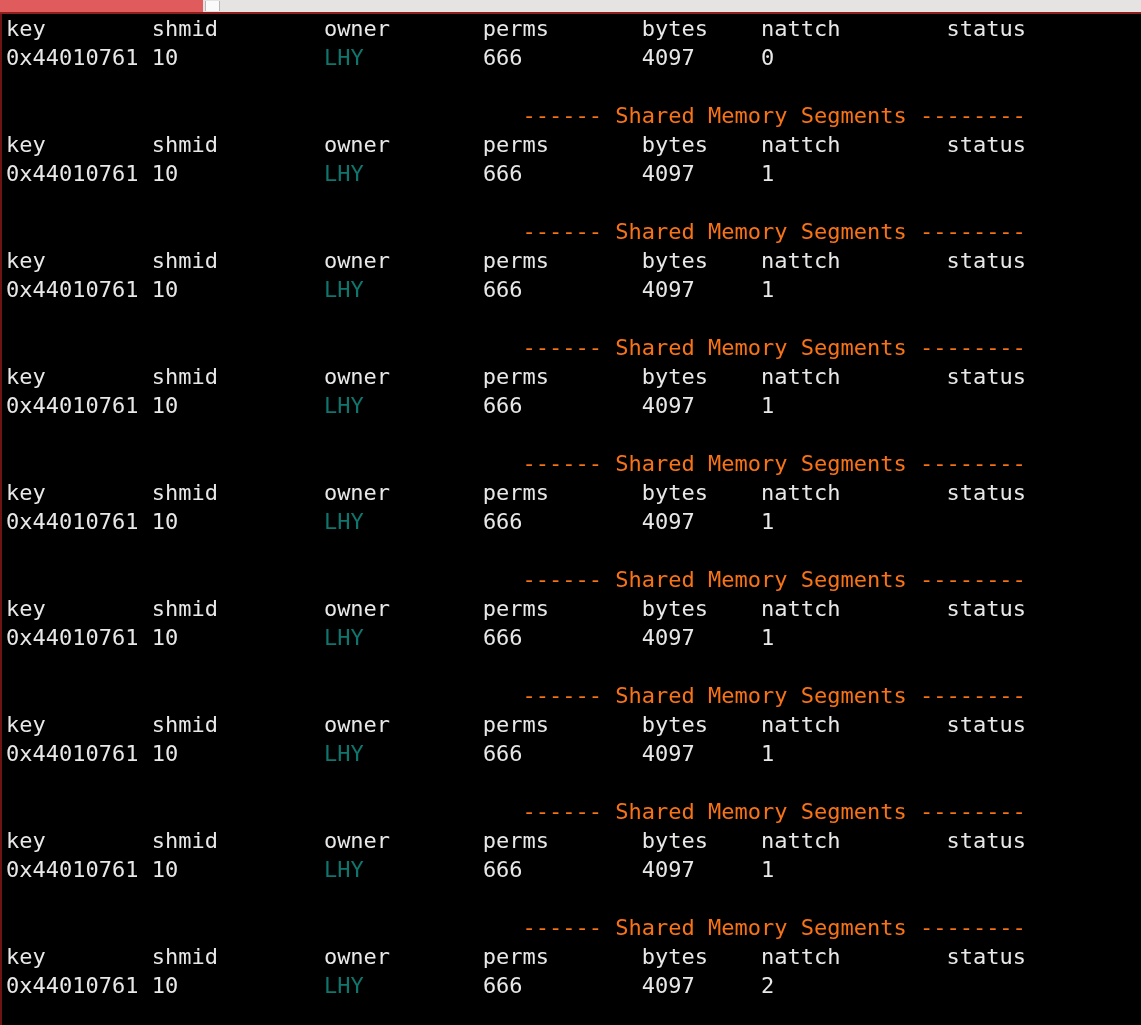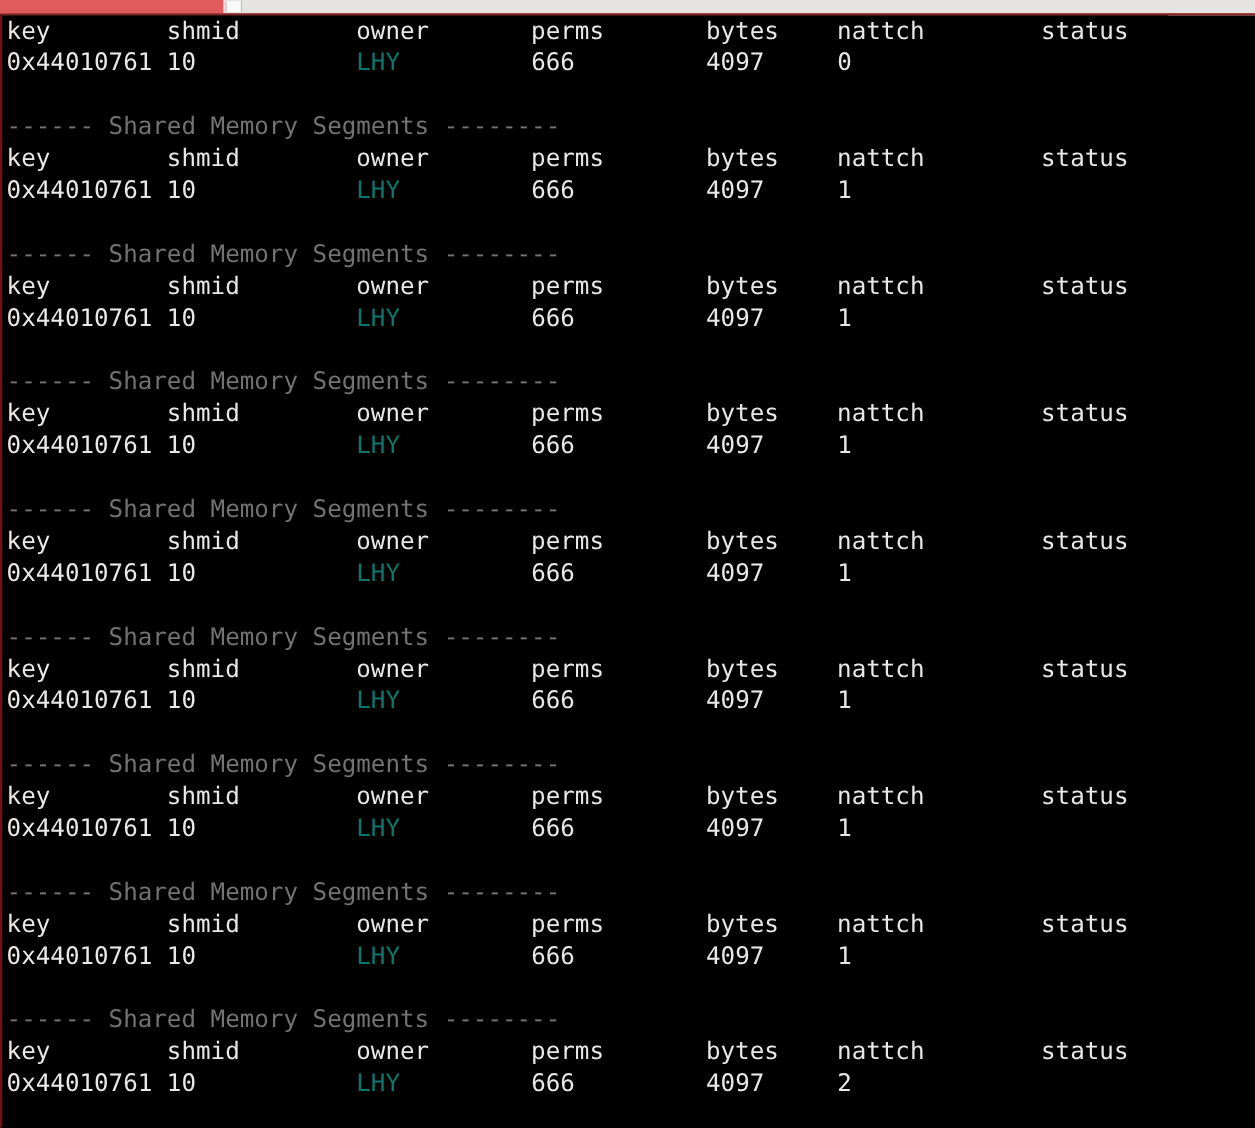--- a/index.html
+++ b/index.html
@@ -67,21 +67,21 @@
     color: #e8e8e8;
     white-space: pre;
     letter-spacing: 0px;
   }
   .tline {
     height: 29px;
     white-space: pre;
   }
   .tline.blank { color: transparent; }
   .owner-val { color: #0f766e; }
-  .sep-line { color: #737373; }
+  .sep-line { color: #f97316; text-align: right; }
 </style>
 </head>
 <body>
 
 <div id="top-strip" style="background: rgb(230, 227, 227);">
   <div class="bar-fill" style="width: 203px; background: rgb(224, 92, 92);"></div>
   <div class="bar-notch" style="left: 205px; width: 13px;"></div>
   <div class="bar-underline" style="background: rgb(141, 31, 31);"></div>
 </div>
 

